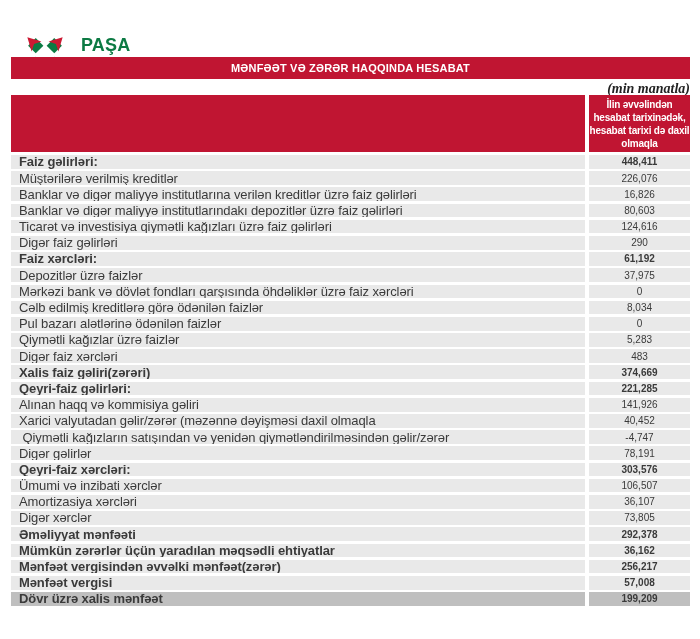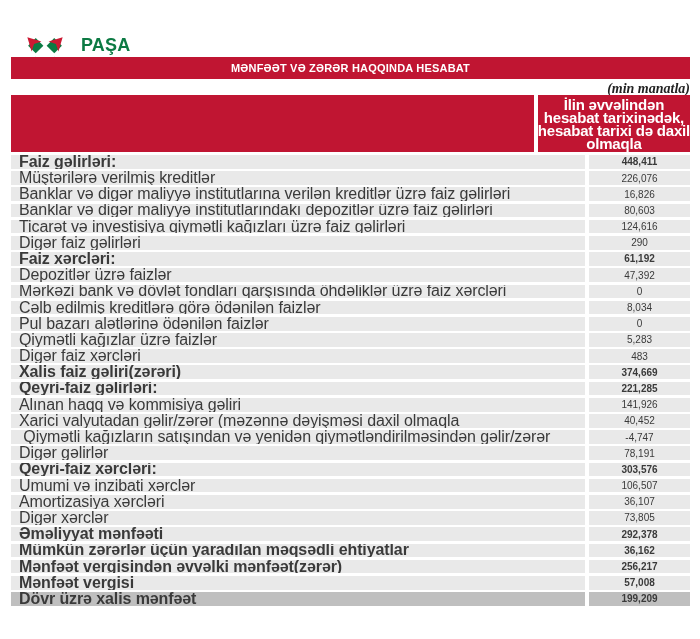--- a/index.html
+++ b/index.html
@@ -30,27 +30,27 @@
              color:#fff;display:flex;align-items:center;justify-content:center;
              font-weight:bold;font-size:11px;letter-spacing:.2px;}
 
   .unit-note{position:absolute;top:81px;right:10px;font-family:"Liberation Serif",serif;
              font-style:italic;font-weight:bold;font-size:14px;color:#222;margin-left:30px;}
 
   
   .table{position:absolute;left:11px;top:95px;width:679px;}
   .thead{display:flex;gap:4px;height:57px;margin-bottom:3px;}
   .th-label{width:574px;background:var(--red);}
-  .th-value{flex:1;background:var(--red);color:#fff;font-weight:bold;font-size:15px;
+  .th-value{flex:1;background:var(--red);color:#fff;font-weight:bold;font-size:10px;
             line-height:13px;display:flex;align-items:center;justify-content:center;
             text-align:center;white-space:pre;letter-spacing:-.2px;}
 
   .row{display:flex;gap:4px;height:13.7px;margin-bottom:2.5px;}
   .cell{background:var(--row-bg);display:flex;align-items:center;overflow:hidden;}
-  .cell.label{width:574px;padding-left:8px;font-size:16px;white-space:pre;letter-spacing:-.1px;}
+  .cell.label{width:574px;padding-left:8px;font-size:13px;white-space:pre;letter-spacing:-.1px;}
   .cell.value{flex:1;justify-content:center;font-size:10px;}
   .row.bold{font-weight:bold;}
   .row.dark .cell{background:var(--total-bg);}
 </style>
 </head>
 <body>
 
 <div class="page">
 
   <div class="logo">
@@ -122,21 +122,21 @@
         <div class="row">
     <div class="cell label">Digər faiz gəlirləri</div>
     <div class="cell value">290</div>
   </div>
         <div class="row bold">
     <div class="cell label">Faiz xərcləri:</div>
     <div class="cell value">61,192</div>
   </div>
         <div class="row">
     <div class="cell label">Depozitlər üzrə faizlər</div>
-    <div class="cell value">47,392</div>
+    <div class="cell value">37,975</div>
   </div>
         <div class="row">
     <div class="cell label">Mərkəzi bank və dövlət fondları qarşısında öhdəliklər üzrə faiz xərcləri</div>
     <div class="cell value">0</div>
   </div>
         <div class="row">
     <div class="cell label">Cəlb edilmiş kreditlərə görə ödənilən faizlər</div>
     <div class="cell value">8,034</div>
   </div>
         <div class="row">

